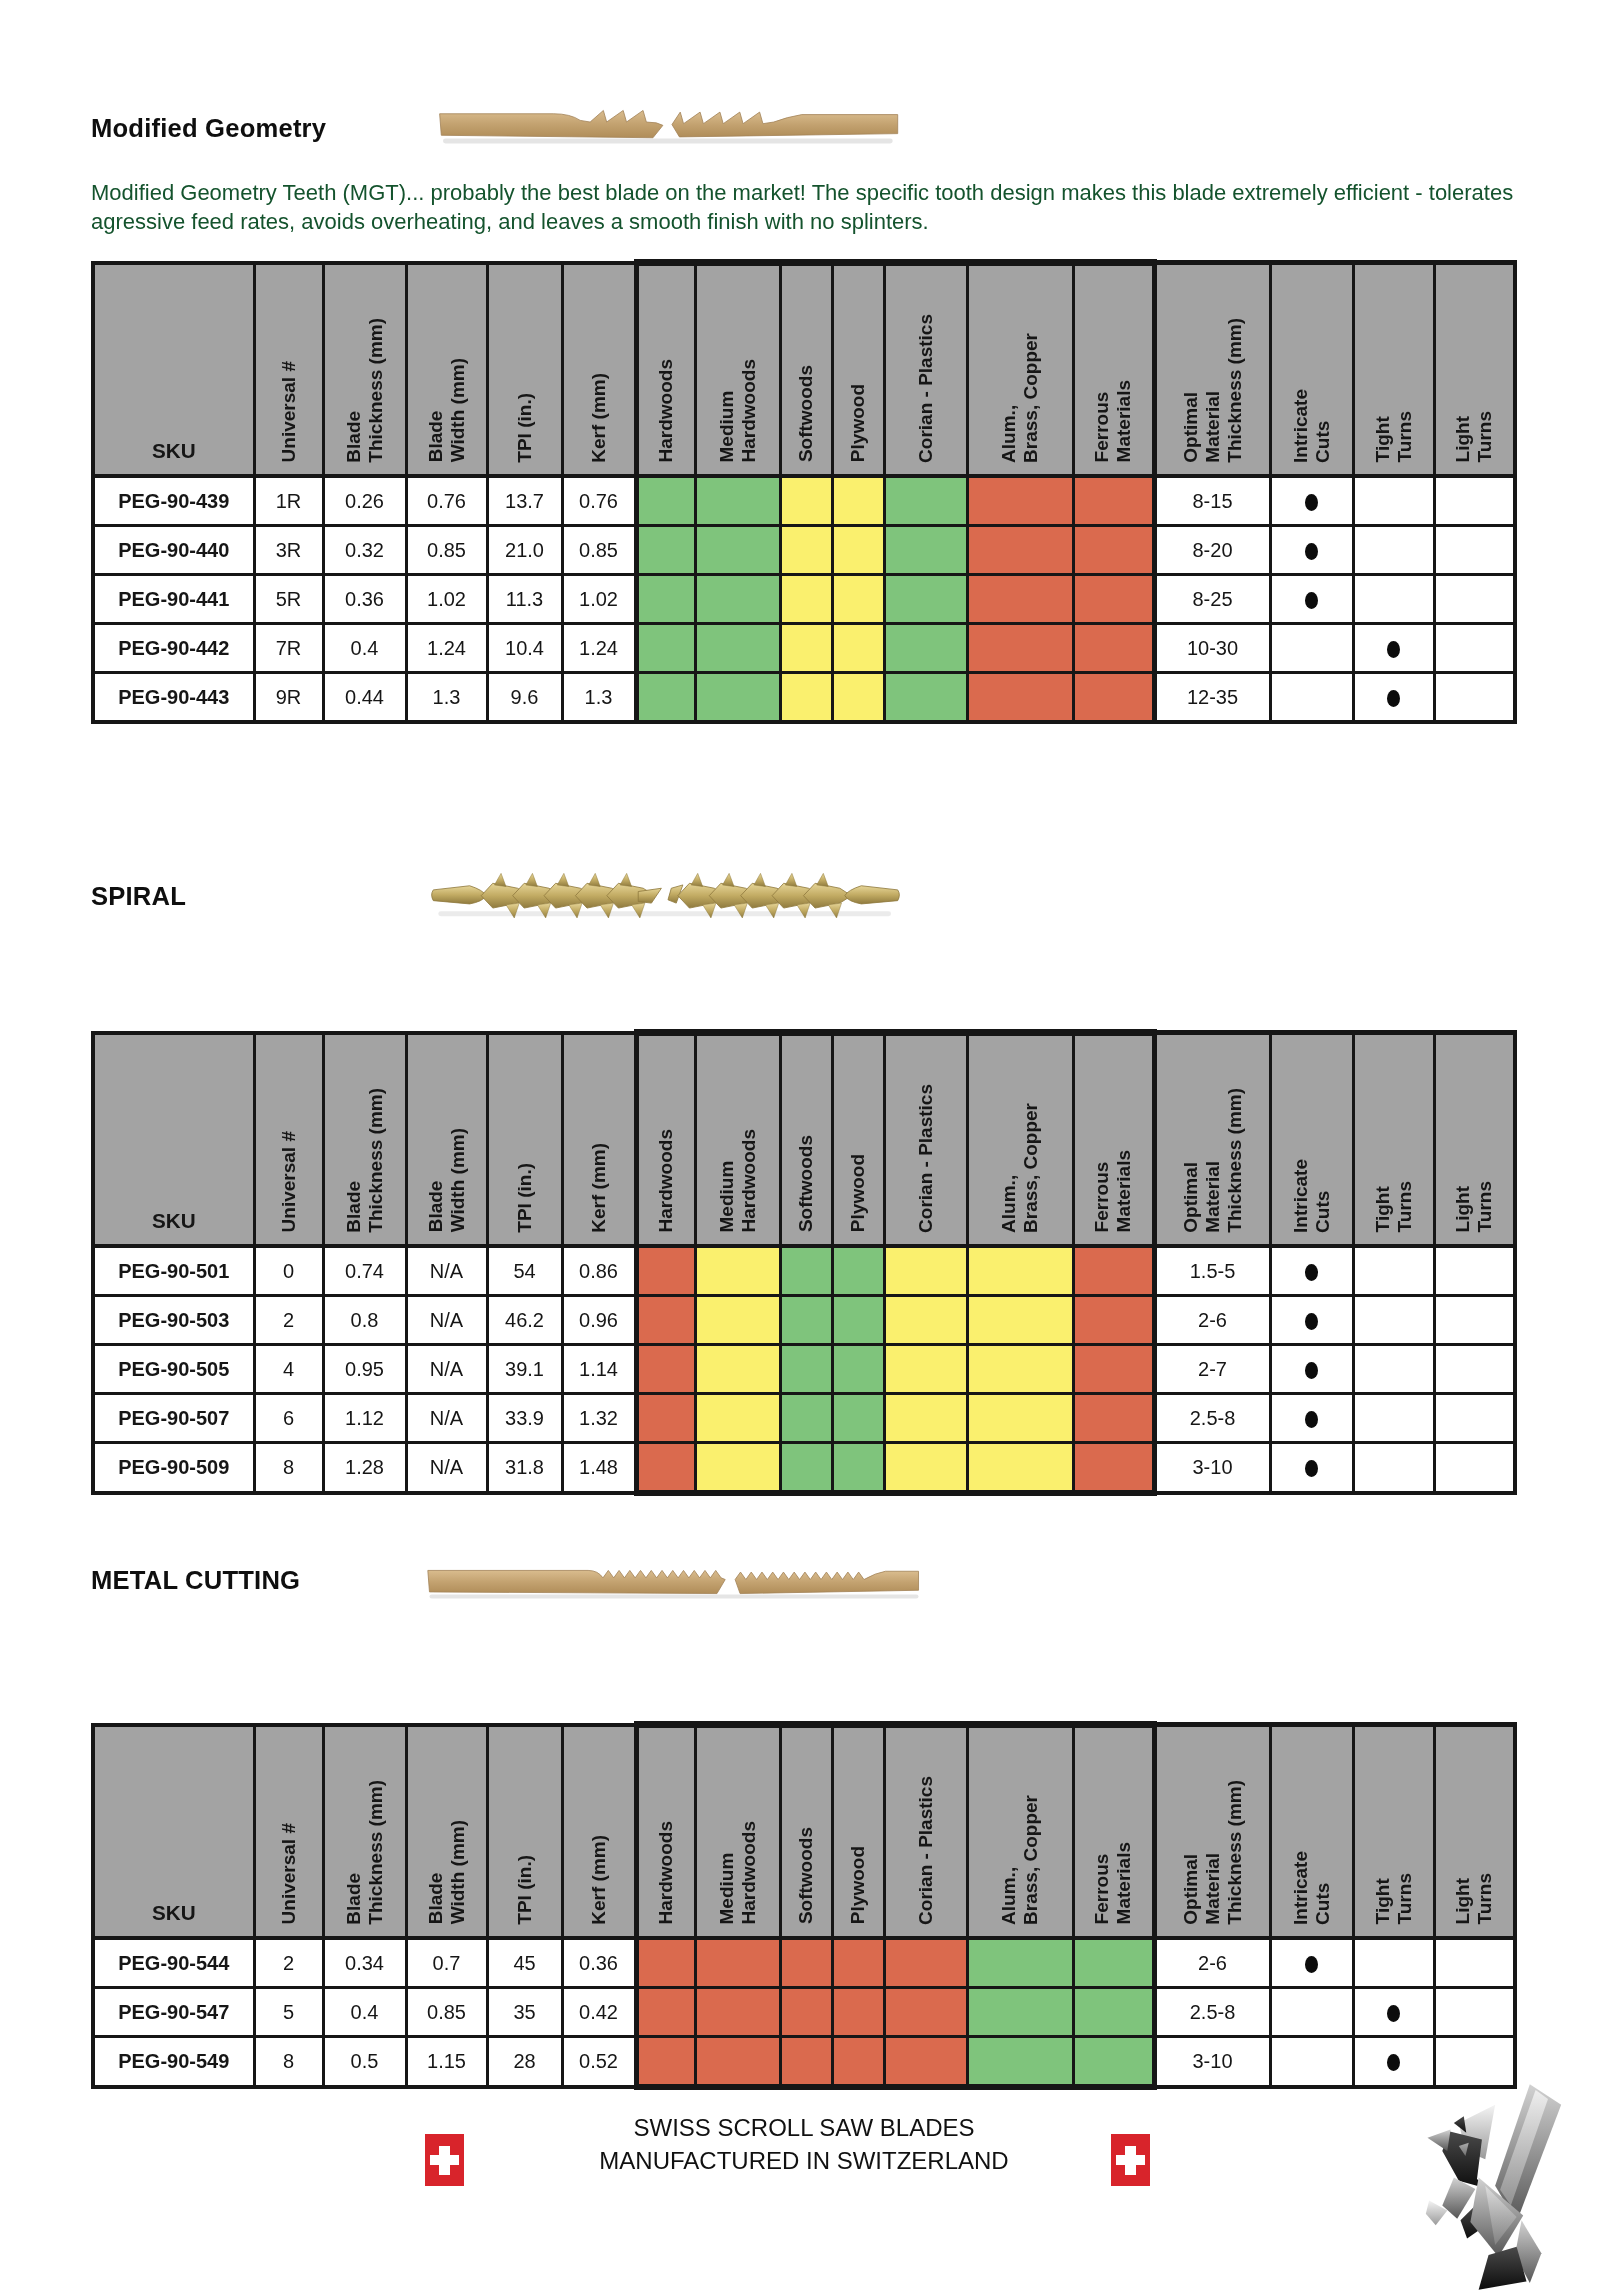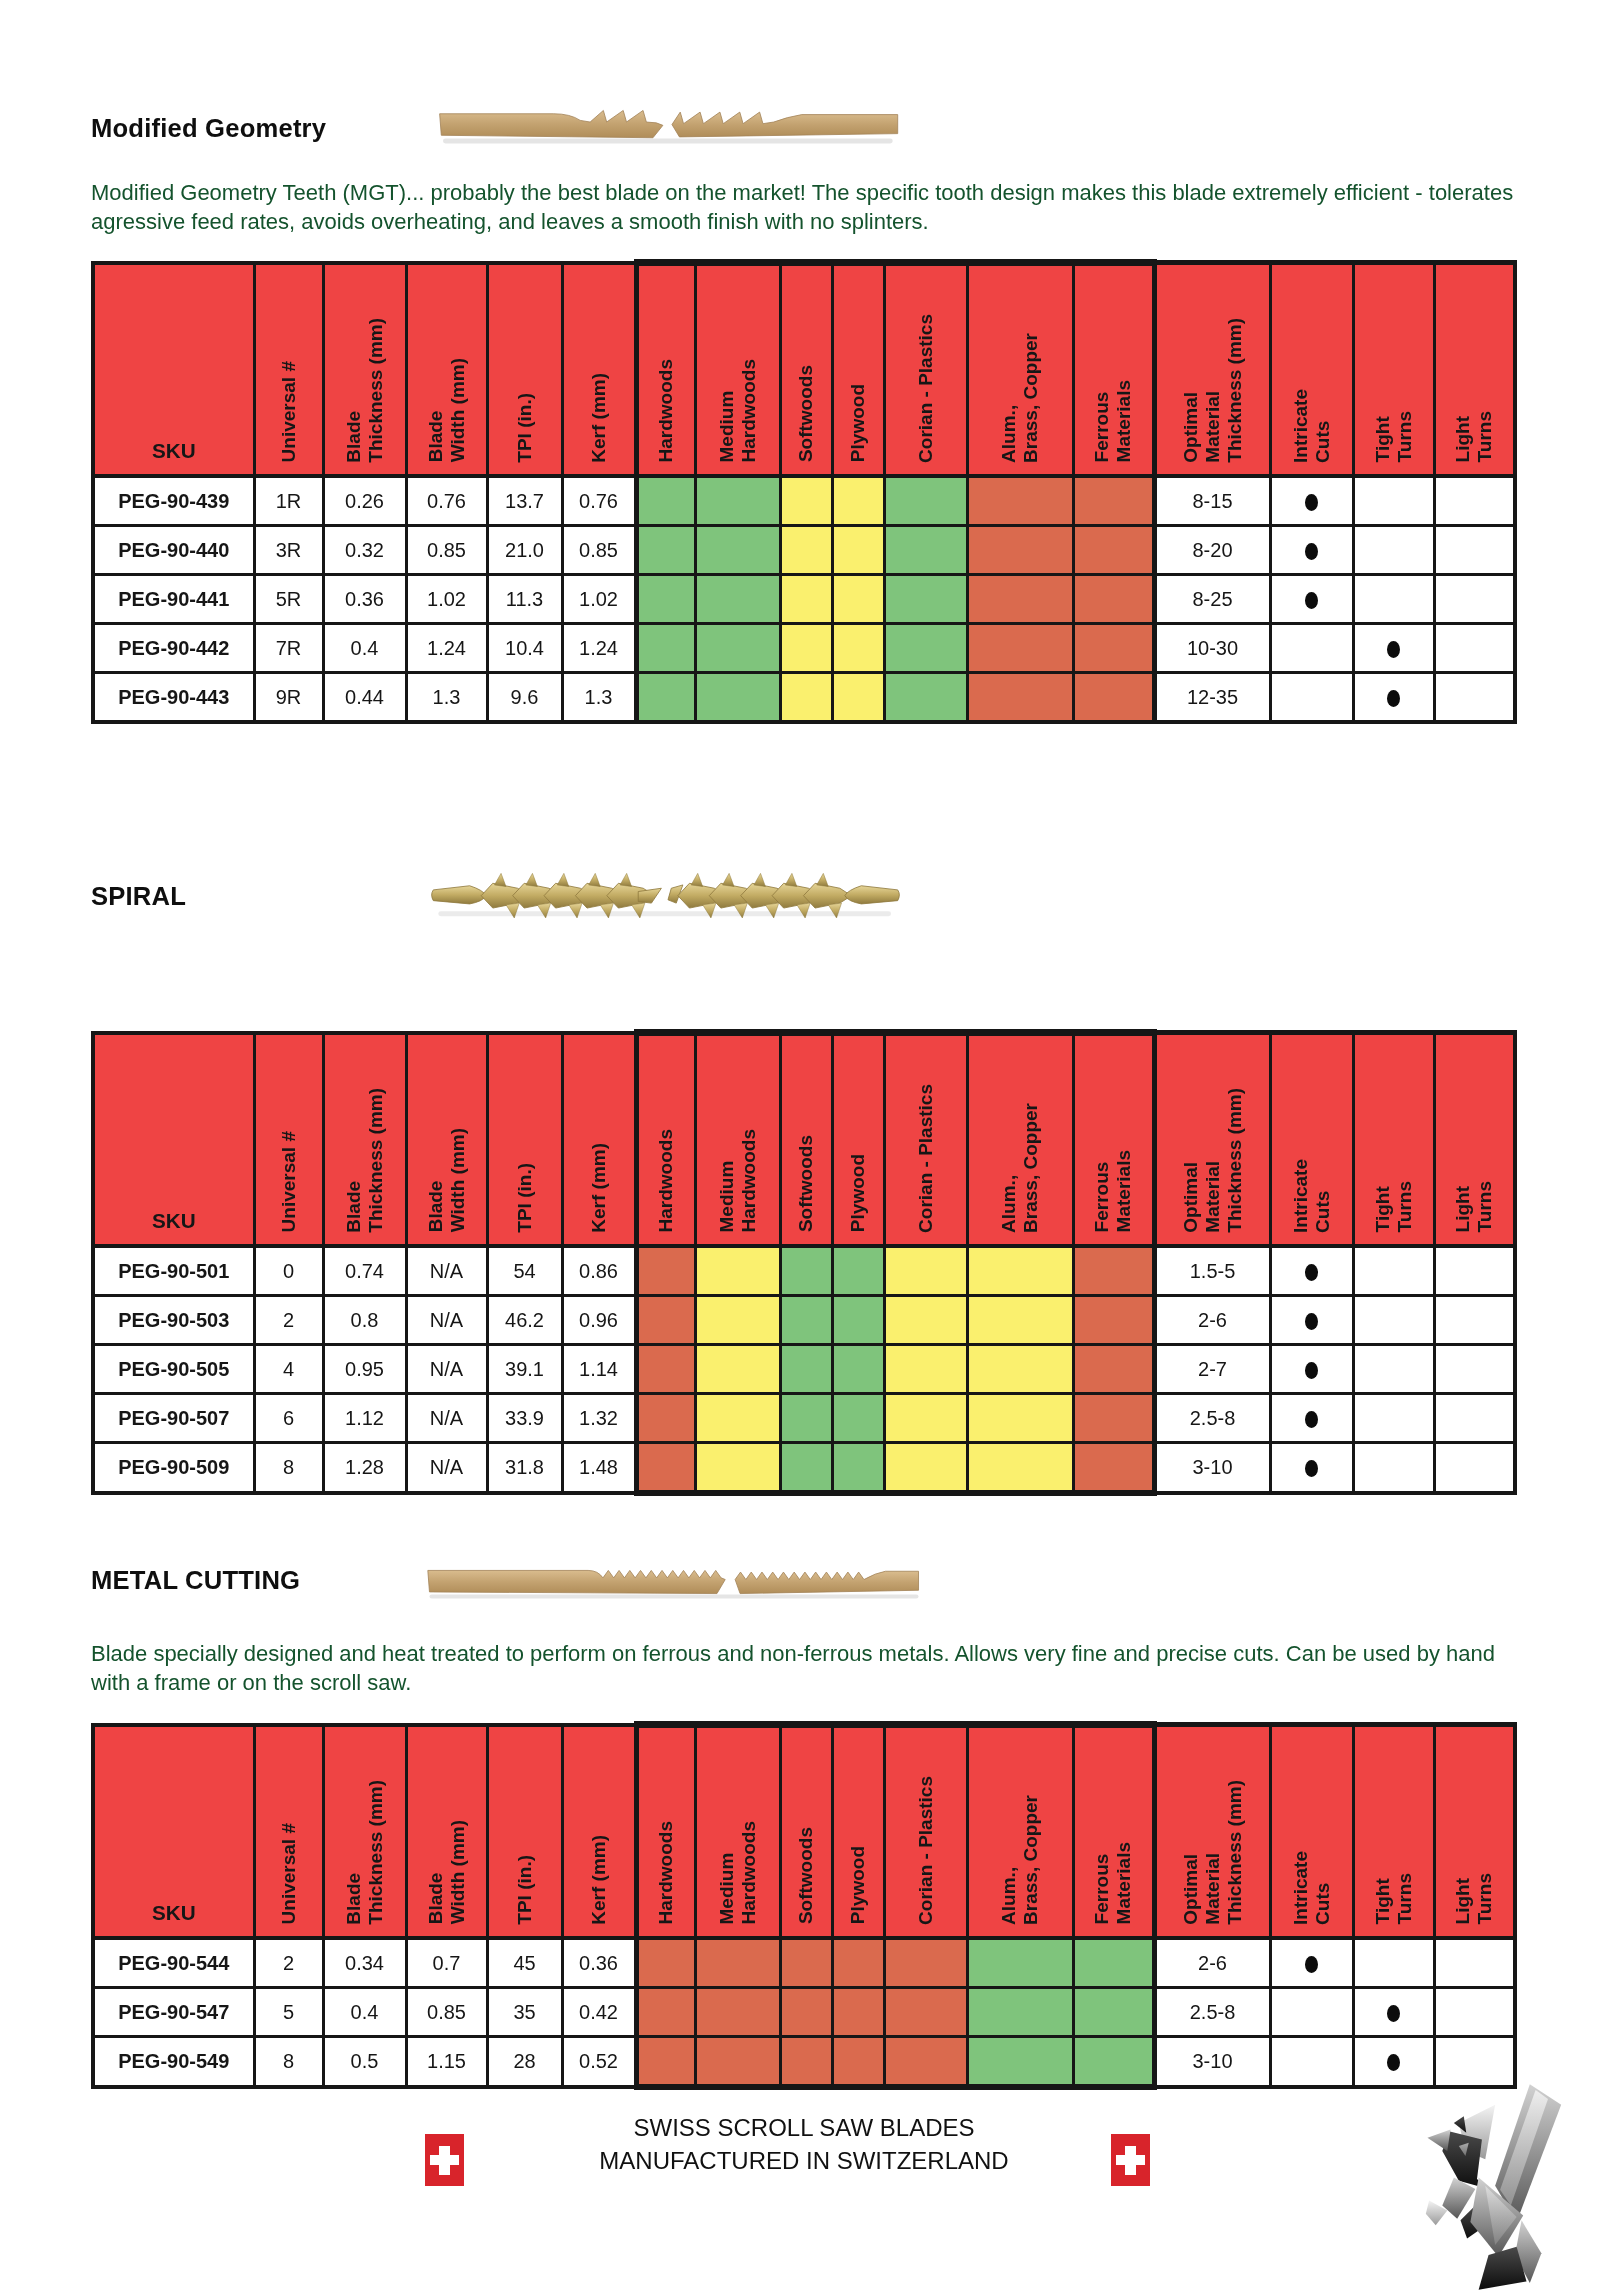--- a/index.html
+++ b/index.html
@@ -9,21 +9,21 @@
     font-family:"Liberation Sans",sans-serif;color:var(--ink);overflow:hidden;
   }
   .section{position:absolute;left:91px;width:1426px;}
   .section h2{position:absolute;top:0;left:0;margin:0;font-size:25.6px;font-weight:bold;color:#0f0f0f;letter-spacing:0.2px;}
   .blade{position:absolute;}
   .section p{position:absolute;margin:0;font-size:22px;line-height:29px;color:#14532d;width:1426px;}
   .tablewrap{position:absolute;left:0;}
 
   table{border-collapse:collapse;table-layout:fixed;background:#fff;border:4.1px solid var(--ink);}
   th,td{border:3.3px solid var(--ink);text-align:center;vertical-align:middle;font-size:20px;padding:0;overflow:hidden;}
-  thead th{height:198px;vertical-align:bottom;border-bottom-width:4.1px;background:#ef4444;}
+  thead th{height:198px;vertical-align:bottom;border-bottom-width:4.1px;background:#a3a3a3;}
   .vtext{
     writing-mode:vertical-rl;transform:rotate(180deg);
     white-space:pre-line;font-weight:bold;font-size:19px;line-height:22px;
     margin:0 auto 11.6px auto;text-align:left;
   }
   .sku-h{font-weight:bold;font-size:20.7px;padding-bottom:11.6px;}
   tbody td{height:46px;}
   td.skucell{font-weight:bold;font-size:20px;}
   th.mat{border-top:7.4px solid var(--ink);}
   th.rgrp{border-top:5.8px solid var(--ink);}
@@ -472,21 +472,20 @@
       </div>
   </div>
 
   <div class="section" style="top:1566px;height:529px;">
     <h2>METAL CUTTING</h2>
     <svg class="blade" style="left:335px;top:-3.3px" width="496" height="38" viewBox="0 0 600 46">
       <rect x="4" y="38" width="592" height="5" rx="2.5" fill="#000" opacity="0.10"></rect>
       <path d="M2,9 L196,9 Q208,9 214,18 l6.5,-9 l6.5,9 l6.5,-9 l6.5,9 l6.5,-9 l6.5,9 l6.5,-9 l6.5,9 l6.5,-9 l6.5,9 l6.5,-9 l6.5,9 l6.5,-9 l6.5,9 l6.5,-9 l6.5,9 l6.5,-9 l6.5,9 l6.5,-9 l6.5,9 l6.5,-9 l6.5,9 L362,20 L352,37 L4,35 Z" fill="url(#tan)" stroke="#a4845a" stroke-width="1"></path>
       <path d="M374,20 l6.5,-9 l6.5,9 l6.5,-9 l6.5,9 l6.5,-9 l6.5,9 l6.5,-9 l6.5,9 l6.5,-9 l6.5,9 l6.5,-9 l6.5,9 l6.5,-9 l6.5,9 l6.5,-9 l6.5,9 l6.5,-9 l6.5,9 l6.5,-9 l6.5,9 l6.5,-9 l6.5,9 l6.5,-9 l6.5,9 Q544,12 556,10 L596,10 L596,33 L380,37 Z" fill="url(#tan)" stroke="#a4845a" stroke-width="1"></path>
     </svg>
-    <p style="top:73px">Blade specially designed and heat treated to perform on ferrous and non-ferrous metals. Allows very fine and precise cuts. Can be used by hand with a frame or on the scroll saw.</p>
     <div class="tablewrap" style="top:155px">
         <table>
           <colgroup>
             <col style="width: 161px;">
             <col style="width: 69px;">
             <col style="width: 83px;">
             <col style="width: 81px;">
             <col style="width: 75px;">
             <col style="width: 74px;">
             <col style="width: 59px;">

